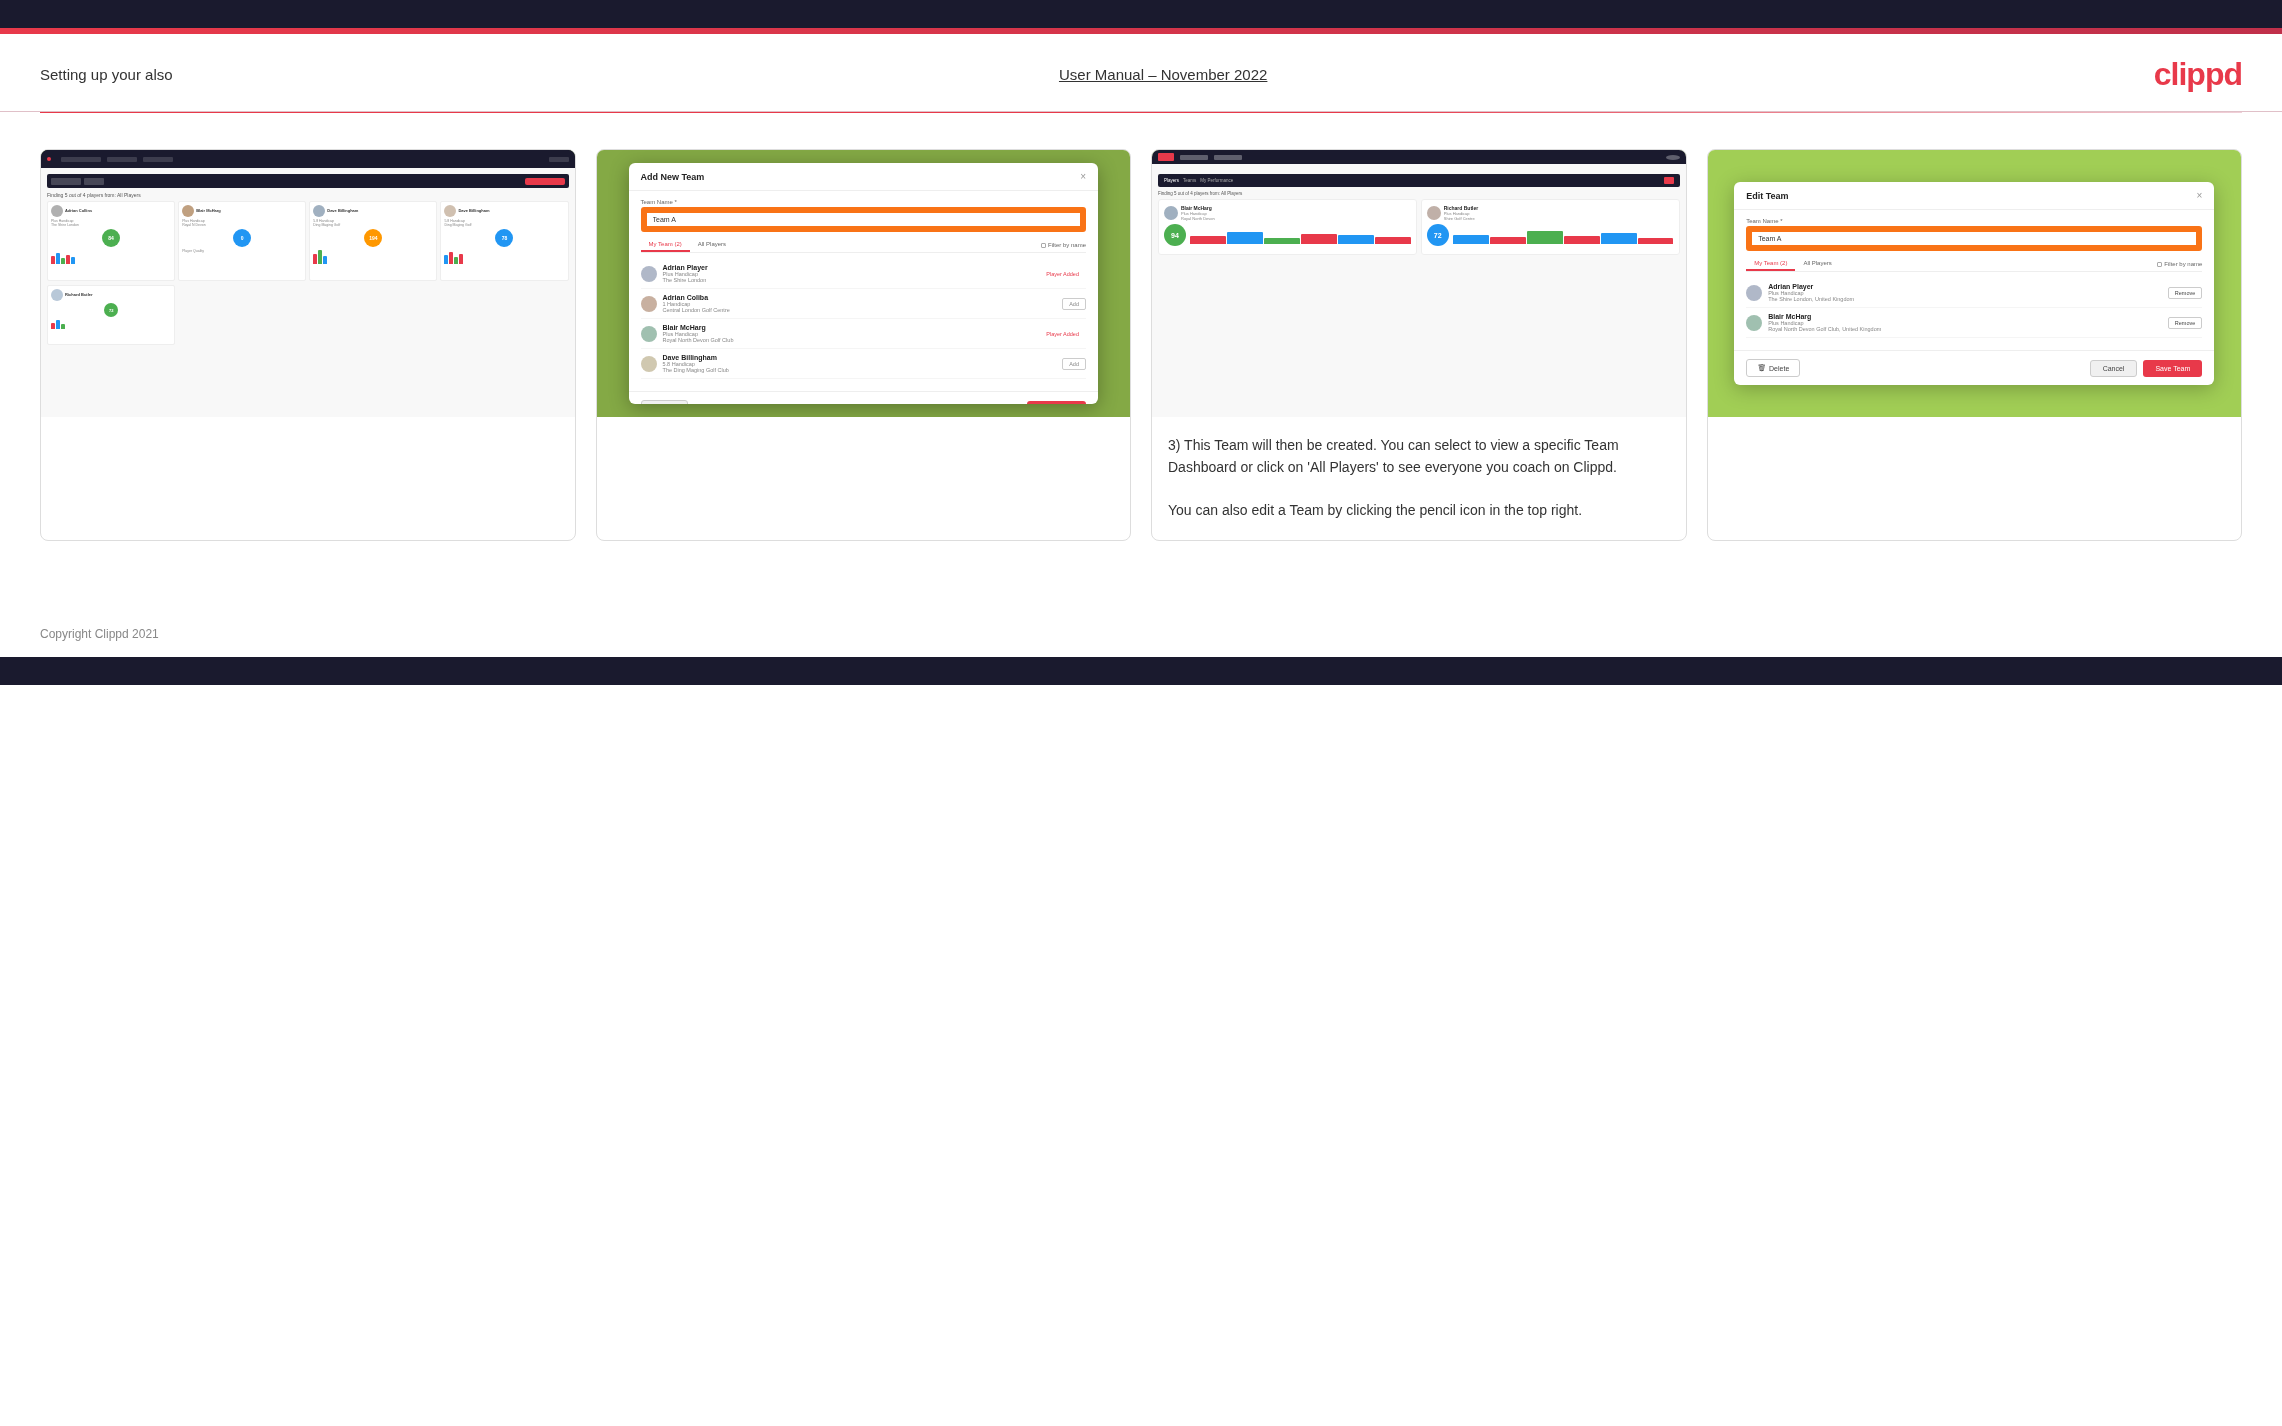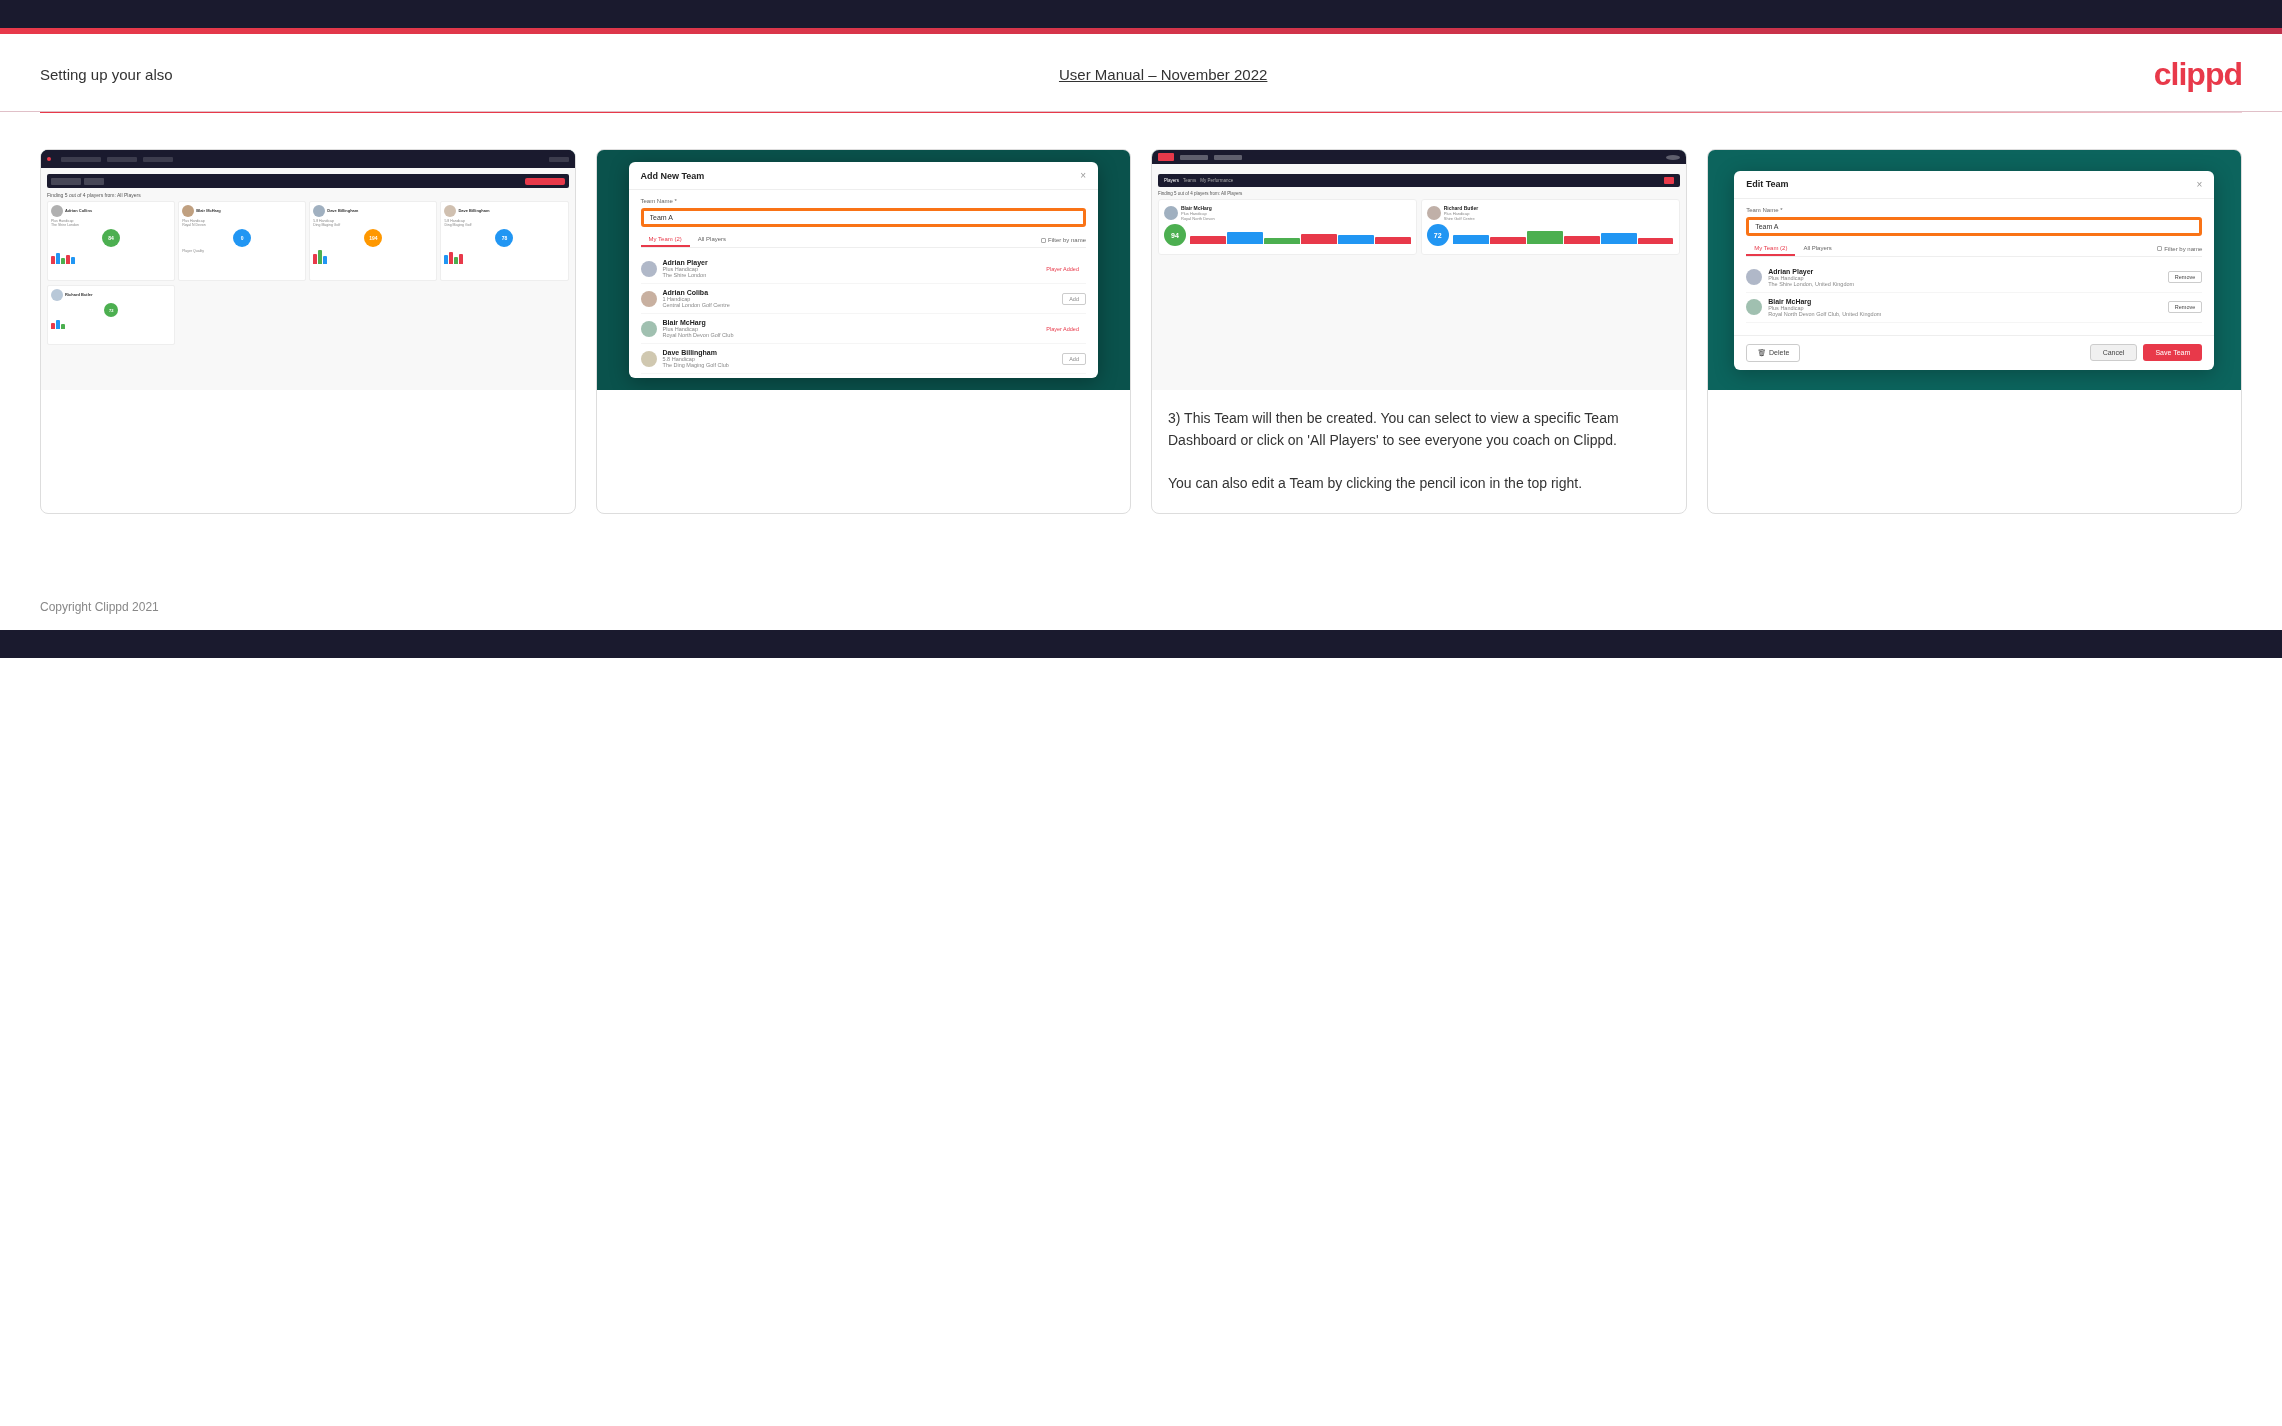--- a/index.html
+++ b/index.html
@@ -75,22 +75,22 @@
     }
     .card {
       flex: 1;
       border: 1px solid #ddd;
       border-radius: 8px;
       overflow: hidden;
       display: flex;
       flex-direction: column;
     }
     .card-screenshot {
-      background: #0f766e;
-      height: 240px;
+      background: #bef264;
+      height: 267px;
       overflow: hidden;
       position: relative;
       display: flex;
       align-items: center;
       justify-content: center;
     }
     .card-text {
       padding: 18px 16px;
       font-size: 14px;
       color: #333;
@@ -235,21 +235,21 @@
     }
     .modal-body {
       padding: 8px 12px;
     }
     .modal-field-label {
       font-size: 6px;
       color: #666;
       margin-bottom: 2px;
     }
     .modal-input {
-      border: 3px solid #f97316;
+      border: 6px solid #f97316;
       border-radius: 3px;
       padding: 3px 6px;
       font-size: 7px;
       width: 100%;
       margin-bottom: 6px;
       color: #333;
     }
     .modal-tabs {
       display: flex;
       gap: 0;

